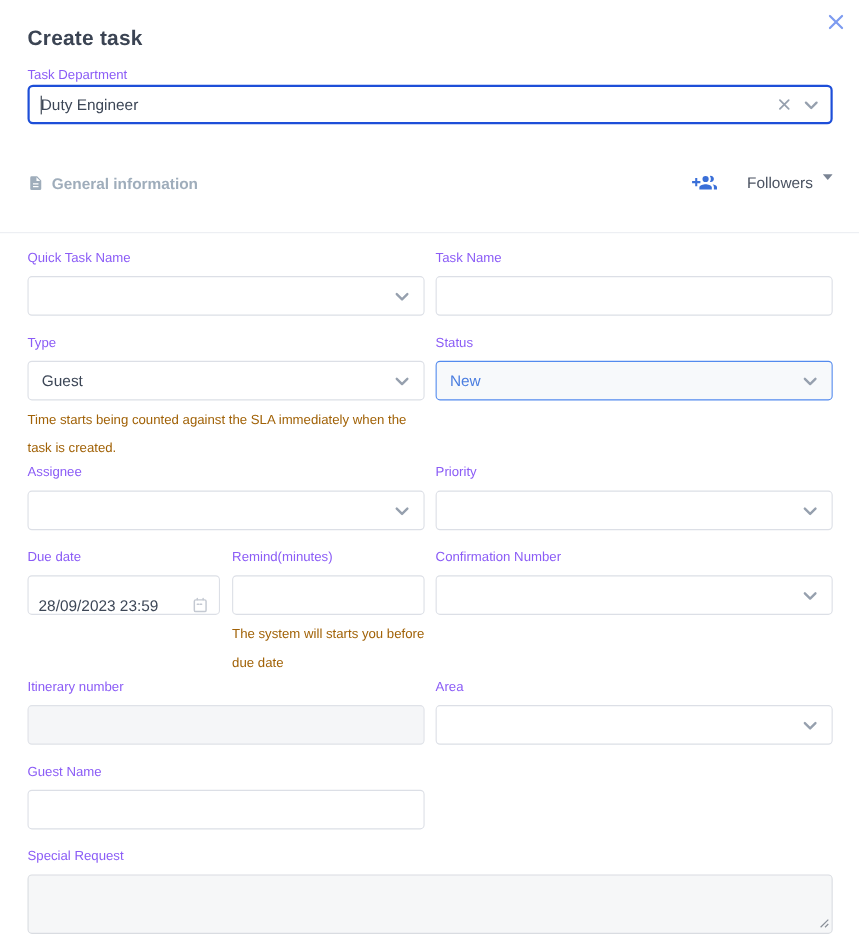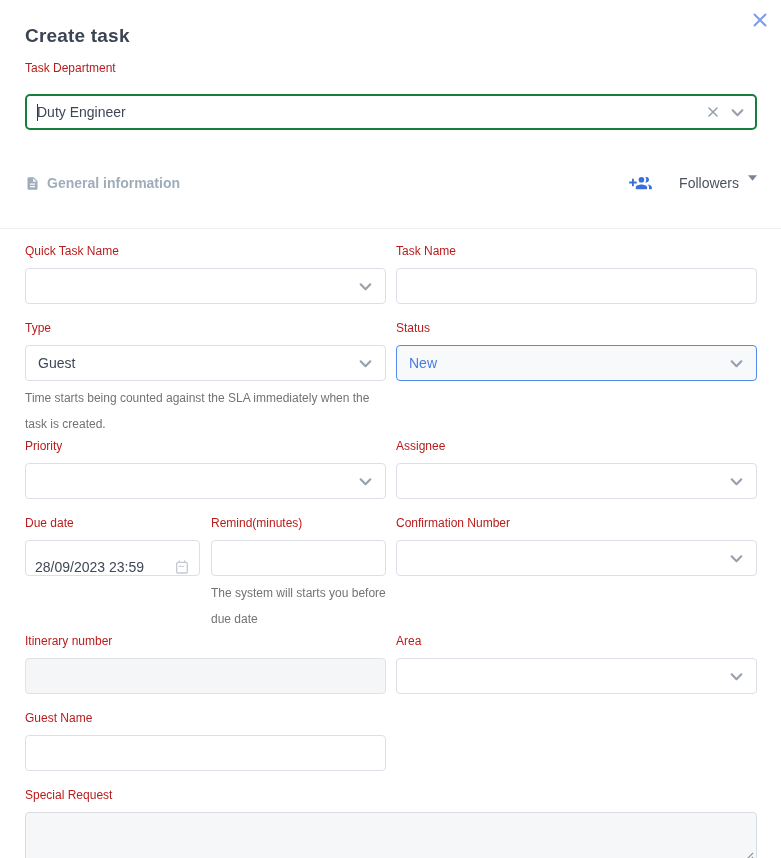--- a/index.html
+++ b/index.html
@@ -7,51 +7,51 @@
               font-family:"Liberation Sans", sans-serif; }
   .dialog { position:relative; width:781px; height:758px; background:#fff; }
 
   .close-btn { position:absolute; top:9px; right:10px; width:22px; height:22px;
                display:flex; align-items:center; justify-content:center; cursor:pointer; }
 
   .content { padding:25px 24px 0 25px; }
 
   .dialog-title { font-size:19px; font-weight:bold; color:#3b4453; letter-spacing:.2px; }
 
-  .flabel { font-size:12px; color:#b91c1c; }
+  .flabel { font-size:12px; color:#8b5cf6; }
 
   .control { height:36px; border:1px solid #dcdfe6; border-radius:4px; background:#fff;
              display:flex; align-items:center; padding:0 12px; font-size:14px;
              color:#3d4757; }
   .control .grow { flex:1 1 auto; }
   .icon { display:inline-flex; align-items:center; justify-content:center; }
 
   
   .td-label { margin-top:14px; }
-  .td-select { margin-top:19px; border:2px solid #15803d; border-radius:5px; padding:0 10px; }
+  .td-select { margin-top:2px; border:2px solid #1d4ed8; border-radius:5px; padding:0 10px; }
   .caret-bar { width:1px; height:17px; background:#2f3948; margin-right:-1px; }
   .td-icons { display:flex; align-items:center; gap:10px; }
 
   
   .section-row { margin-top:45px; display:flex; align-items:center; justify-content:space-between; }
-  .section-title { display:flex; gap:7px; font-size:14px; font-weight:bold; color:#9fadbb; }
+  .section-title { display:flex; align-items:center; gap:7px; font-size:14px; font-weight:bold; color:#9fadbb; }
   .followers { display:flex; align-items:flex-start; cursor:pointer; }
   .followers .group-add { margin-right:27px; cursor:pointer; }
   .followers-label { font-size:14px; color:#4a5261; margin-right:9px; }
 
   .divider { margin:36px -24px 0 -25px; border-top:1px solid #ebeef2; }
 
   
   .row { display:flex; gap:10px; }
   .col { width:361px; }
   .mt8 { margin-top:8px; }
   .mt17 { margin-top:17px; }
   .mt2 { margin-top:2px; }
   .field .flabel { display:block; margin-bottom:10px; }
-  .helper { font-size:12px; color:#737373; line-height:26px; margin-top:4px; }
+  .helper { font-size:12px; color:#a16207; line-height:26px; margin-top:4px; }
   .subrow { display:flex; gap:11px; }
   .subcol { width:175px; }
 
   input.control, textarea.control { width:100%; outline:none; font-family:"Liberation Sans", sans-serif; }
   .select { justify-content:space-between; cursor:pointer; }
   .status-select { border:1px solid #538aee; background:#f7f9fb; color:#4a7de0; }
   .disabled-input { background:#f5f6f8; border-color:#dfe2e8; cursor:not-allowed; }
 
   .ta-wrap { position:relative; }
   textarea.control { height:54px; resize:none; background:#f6f7f8; border-color:#d9dce1;
@@ -158,32 +158,32 @@
             <svg width="15" height="15" viewBox="0 0 14 14">
                 <path d="M2.5 5l4.5 4.5L11.5 5" fill="none" stroke="#96a0ae" stroke-width="2" stroke-linecap="round" stroke-linejoin="round"></path>
               </svg>
           </span>
         </div>
       </div>
     </div>
 
     <div class="row mt2">
       <div class="col field">
+        <span class="flabel">Assignee</span>
+        <div class="control select">
+          <span class="grow"></span>
+          <span class="icon">
+            <svg width="15" height="15" viewBox="0 0 14 14">
+                <path d="M2.5 5l4.5 4.5L11.5 5" fill="none" stroke="#96a0ae" stroke-width="2" stroke-linecap="round" stroke-linejoin="round"></path>
+              </svg>
+          </span>
+        </div>
+      </div>
+      <div class="col field">
         <span class="flabel">Priority</span>
-        <div class="control select">
-          <span class="grow"></span>
-          <span class="icon">
-            <svg width="15" height="15" viewBox="0 0 14 14">
-                <path d="M2.5 5l4.5 4.5L11.5 5" fill="none" stroke="#96a0ae" stroke-width="2" stroke-linecap="round" stroke-linejoin="round"></path>
-              </svg>
-          </span>
-        </div>
-      </div>
-      <div class="col field">
-        <span class="flabel">Assignee</span>
         <div class="control select">
           <span class="grow"></span>
           <span class="icon">
             <svg width="15" height="15" viewBox="0 0 14 14">
                 <path d="M2.5 5l4.5 4.5L11.5 5" fill="none" stroke="#96a0ae" stroke-width="2" stroke-linecap="round" stroke-linejoin="round"></path>
               </svg>
           </span>
         </div>
       </div>
     </div>

